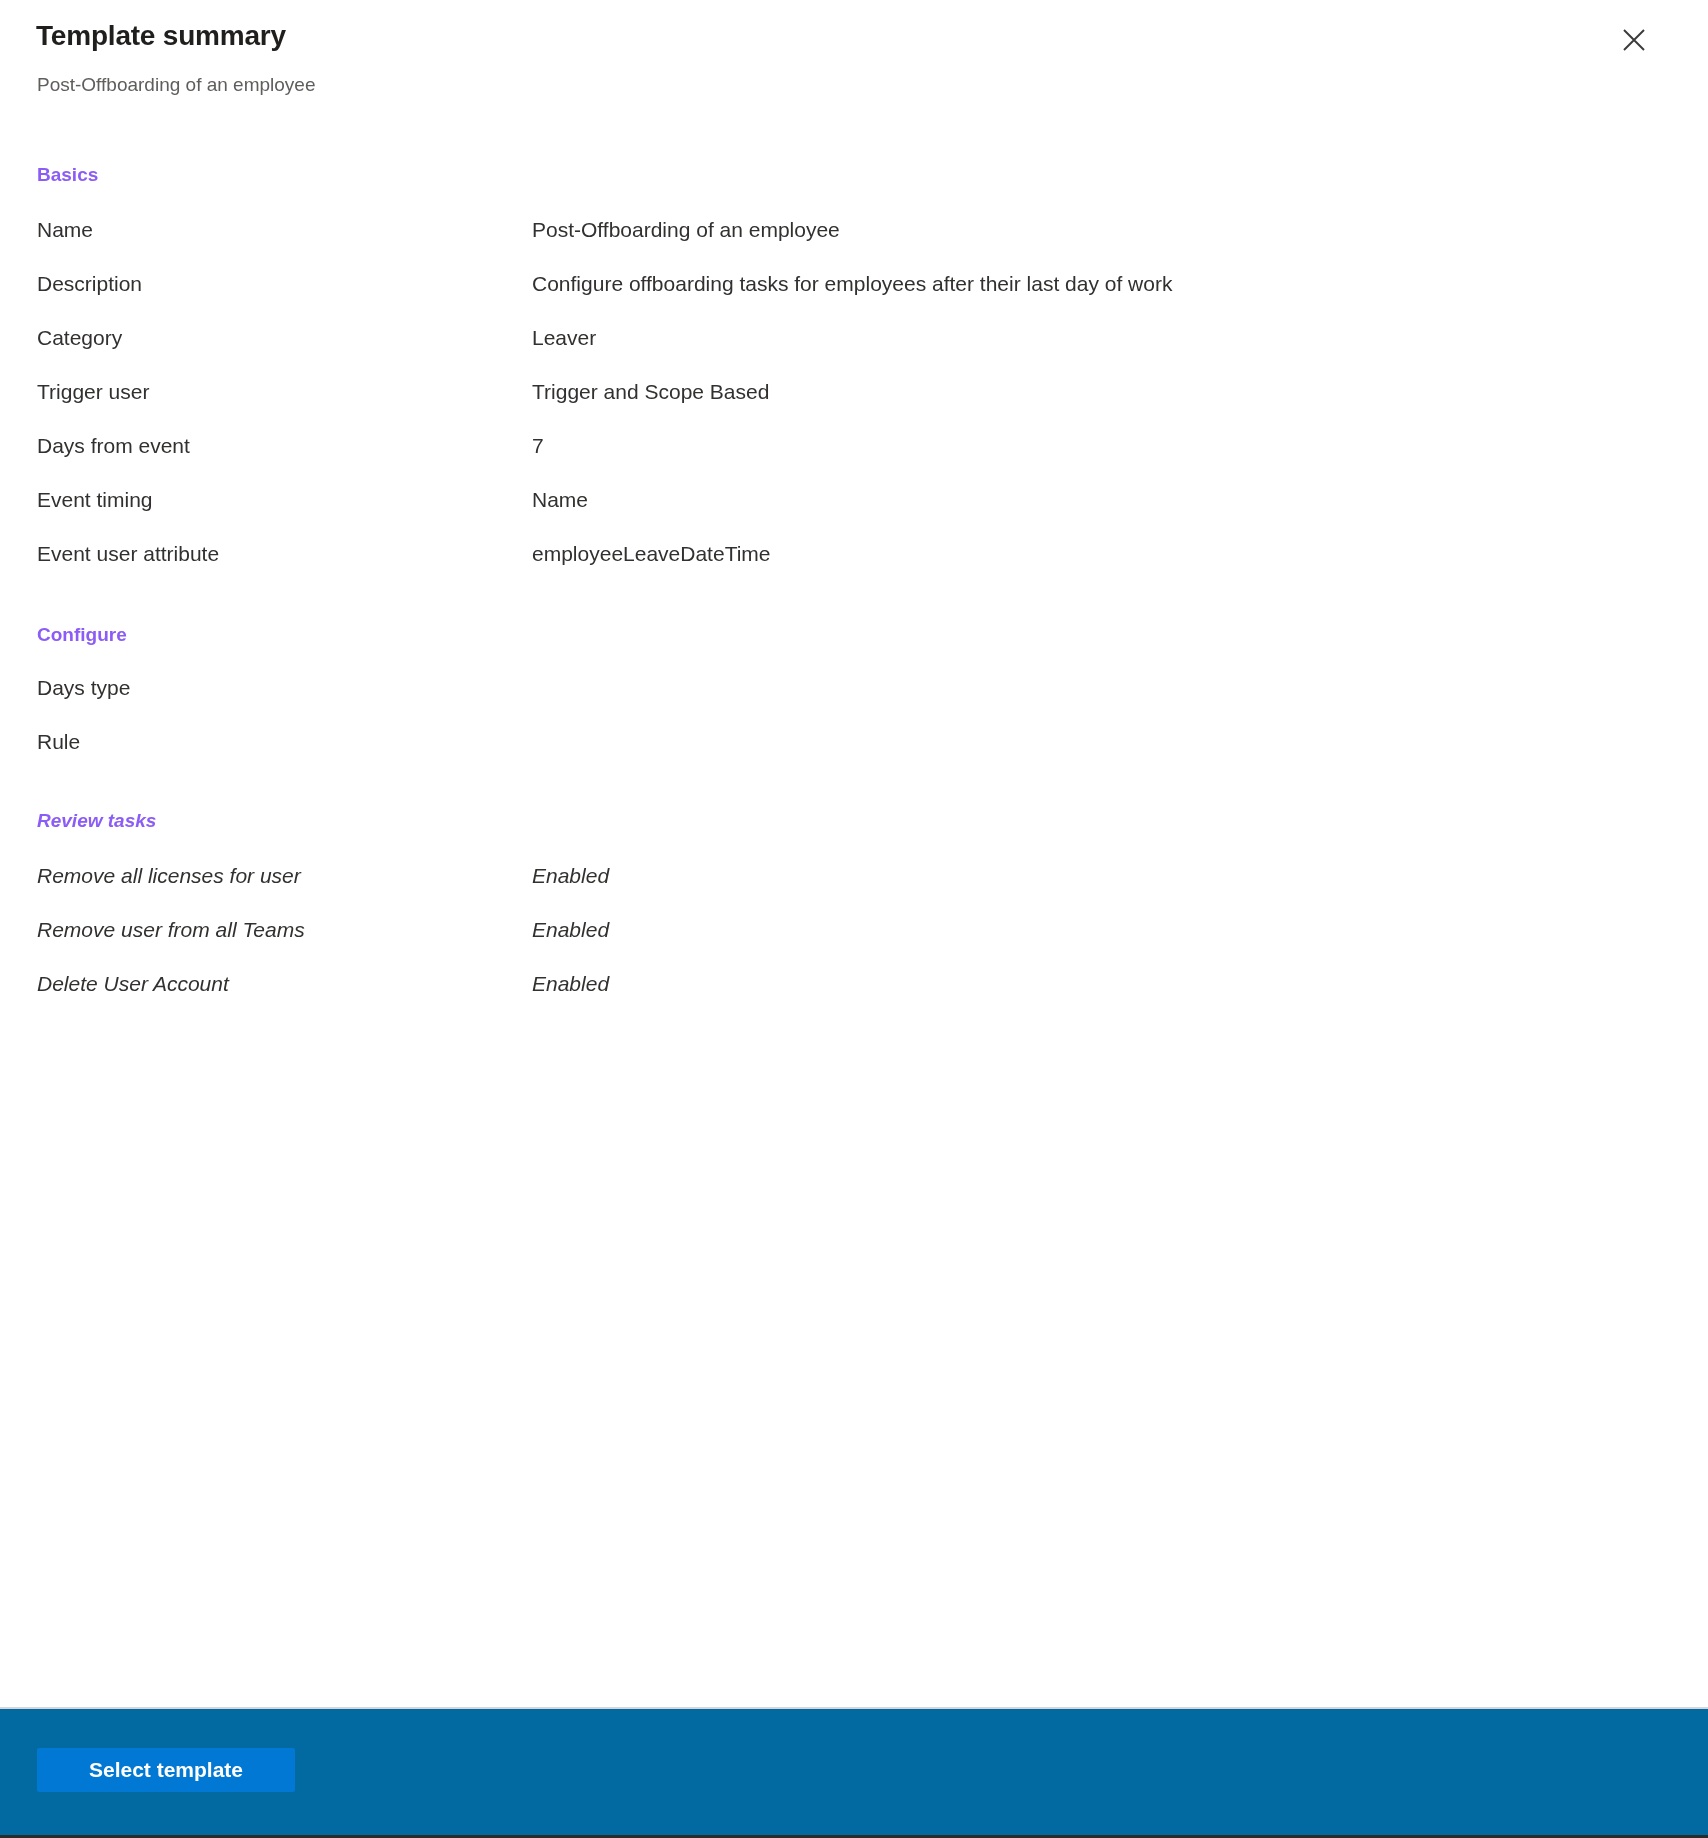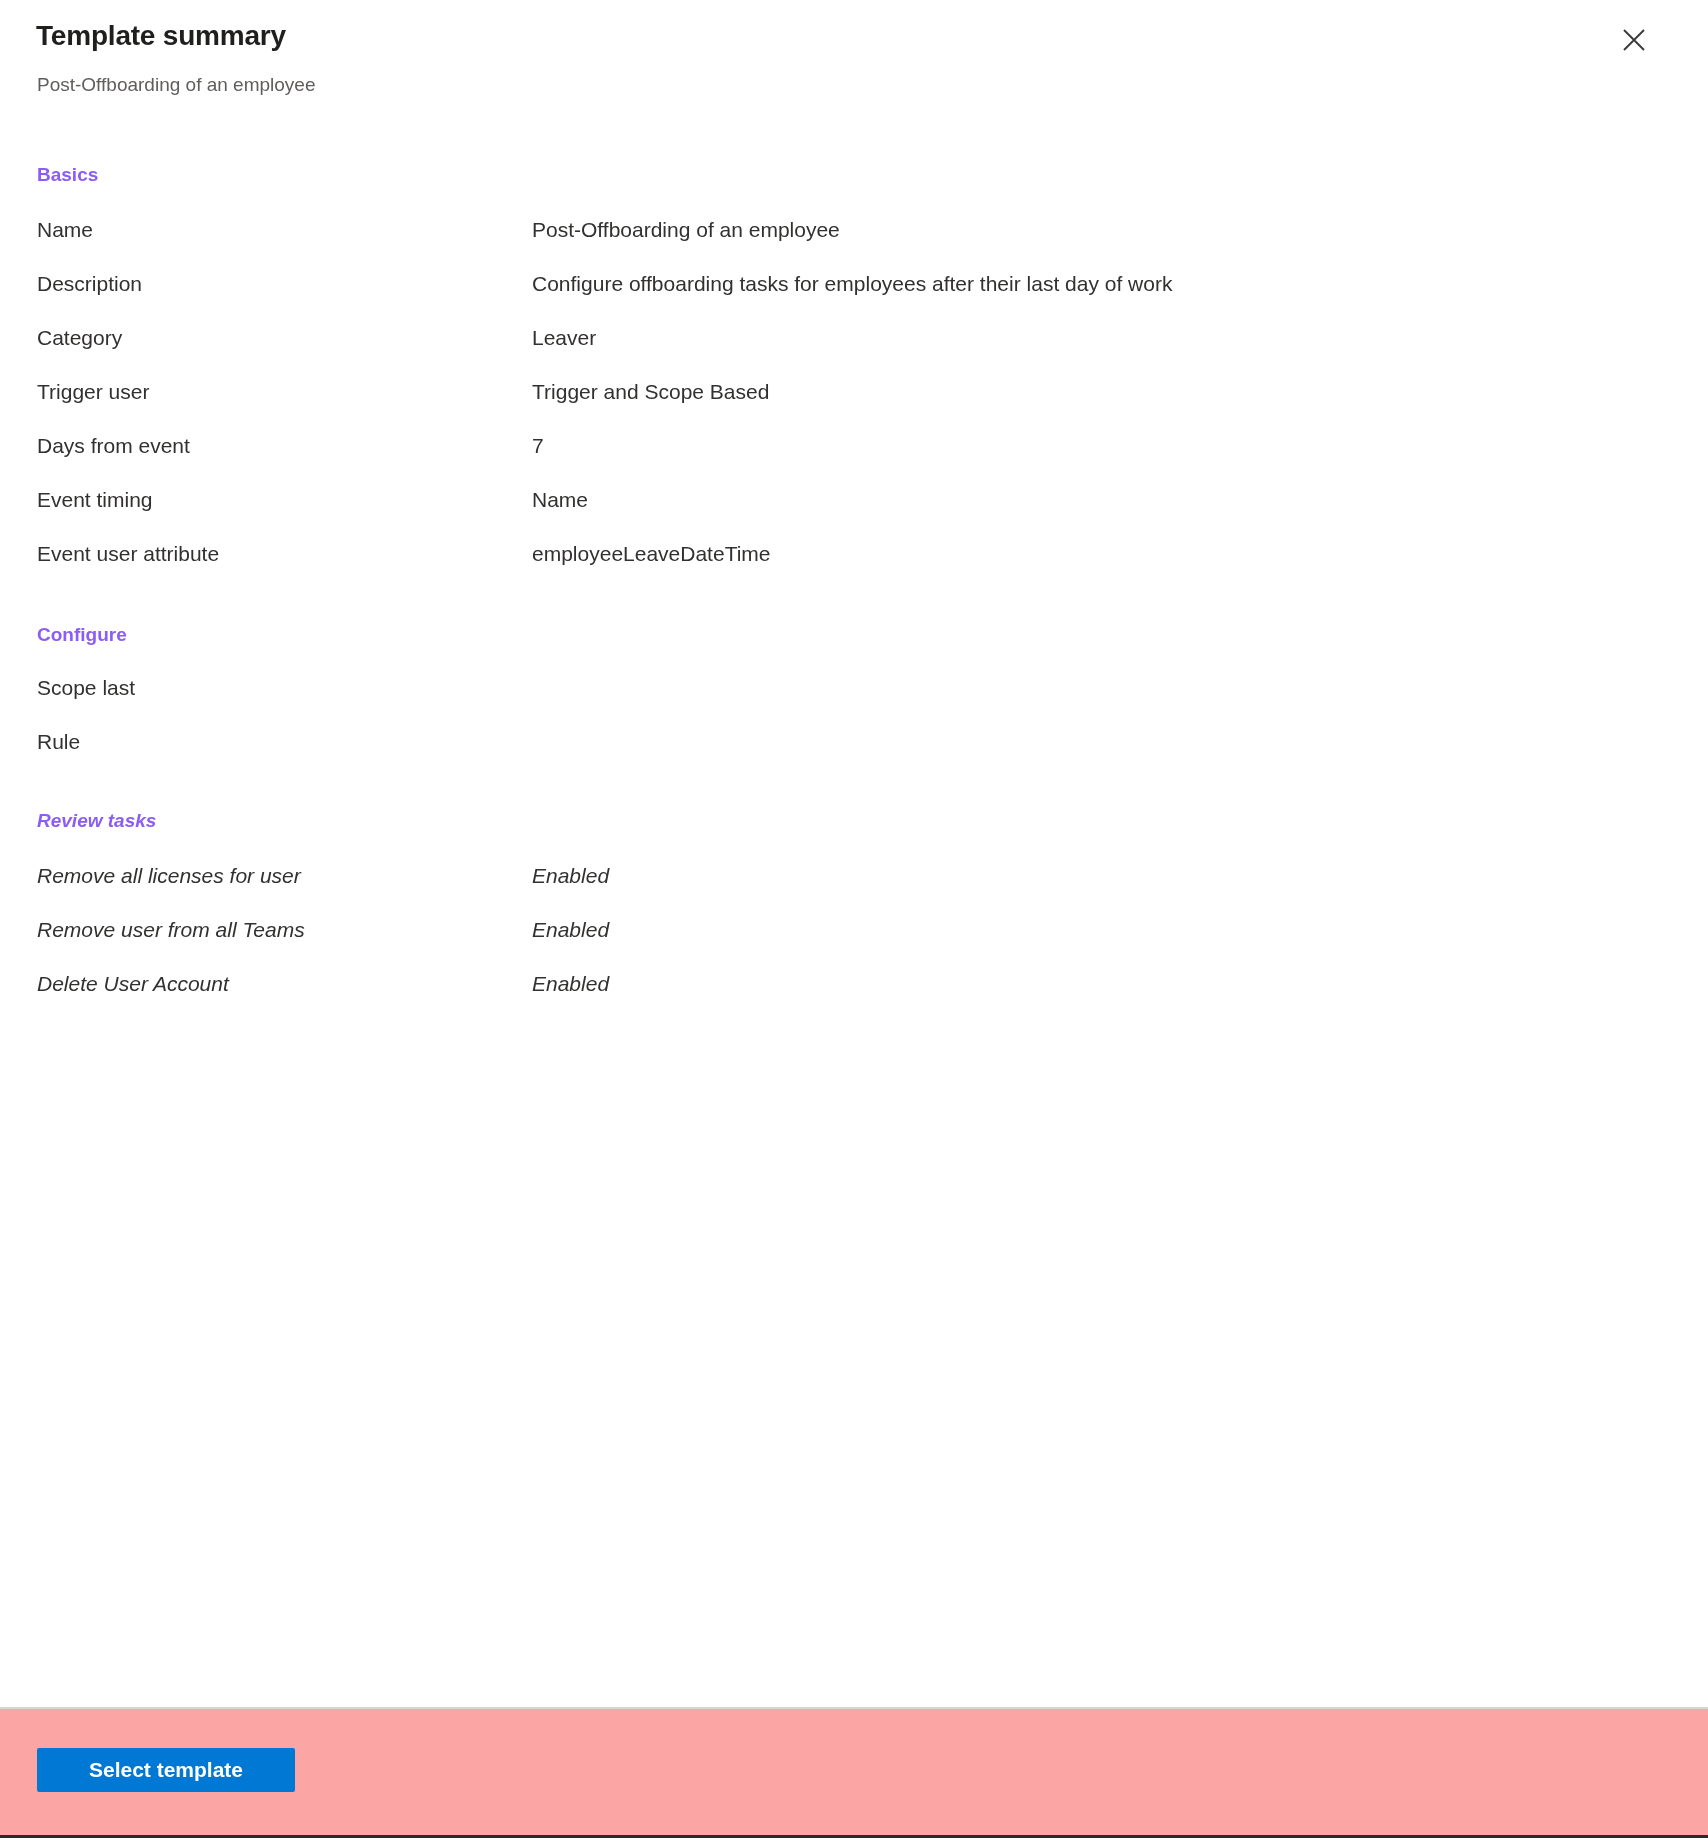--- a/index.html
+++ b/index.html
@@ -117,21 +117,21 @@
   #section-review { margin-top: 24px; font-style: italic; }
   #section-review .rows { margin-top: 26px; }
 
   
   #blade-footer {
     position: absolute;
     left: 0;
     bottom: 0;
     width: 1708px;
     height: 131px;
-    background: #fca5a5;
+    background: #0369a1;
     border-top: 2px solid #d6d6d6;
     border-bottom: 3px solid #2b2b2b;
   }
   #select-template-button {
     position: absolute;
     left: 37px;
     top: 39px;
     width: 258px;
     height: 44px;
     background: #0078d4;
@@ -195,21 +195,21 @@
         <span class="kv-label">Event user attribute</span>
         <span class="kv-value">employeeLeaveDateTime</span>
       </li>
     </ul>
   </section>
 
   <section class="section" id="section-configure">
     <h2 class="section-heading">Configure</h2>
     <ul class="rows">
       <li class="kv-row">
-        <span class="kv-label">Scope last</span>
+        <span class="kv-label">Days type</span>
       </li>
       <li class="kv-row">
         <span class="kv-label">Rule</span>
         <span class="kv-value"></span>
       </li>
     </ul>
   </section>
 
   <section class="section" id="section-review">
     <h2 class="section-heading">Review tasks</h2>

